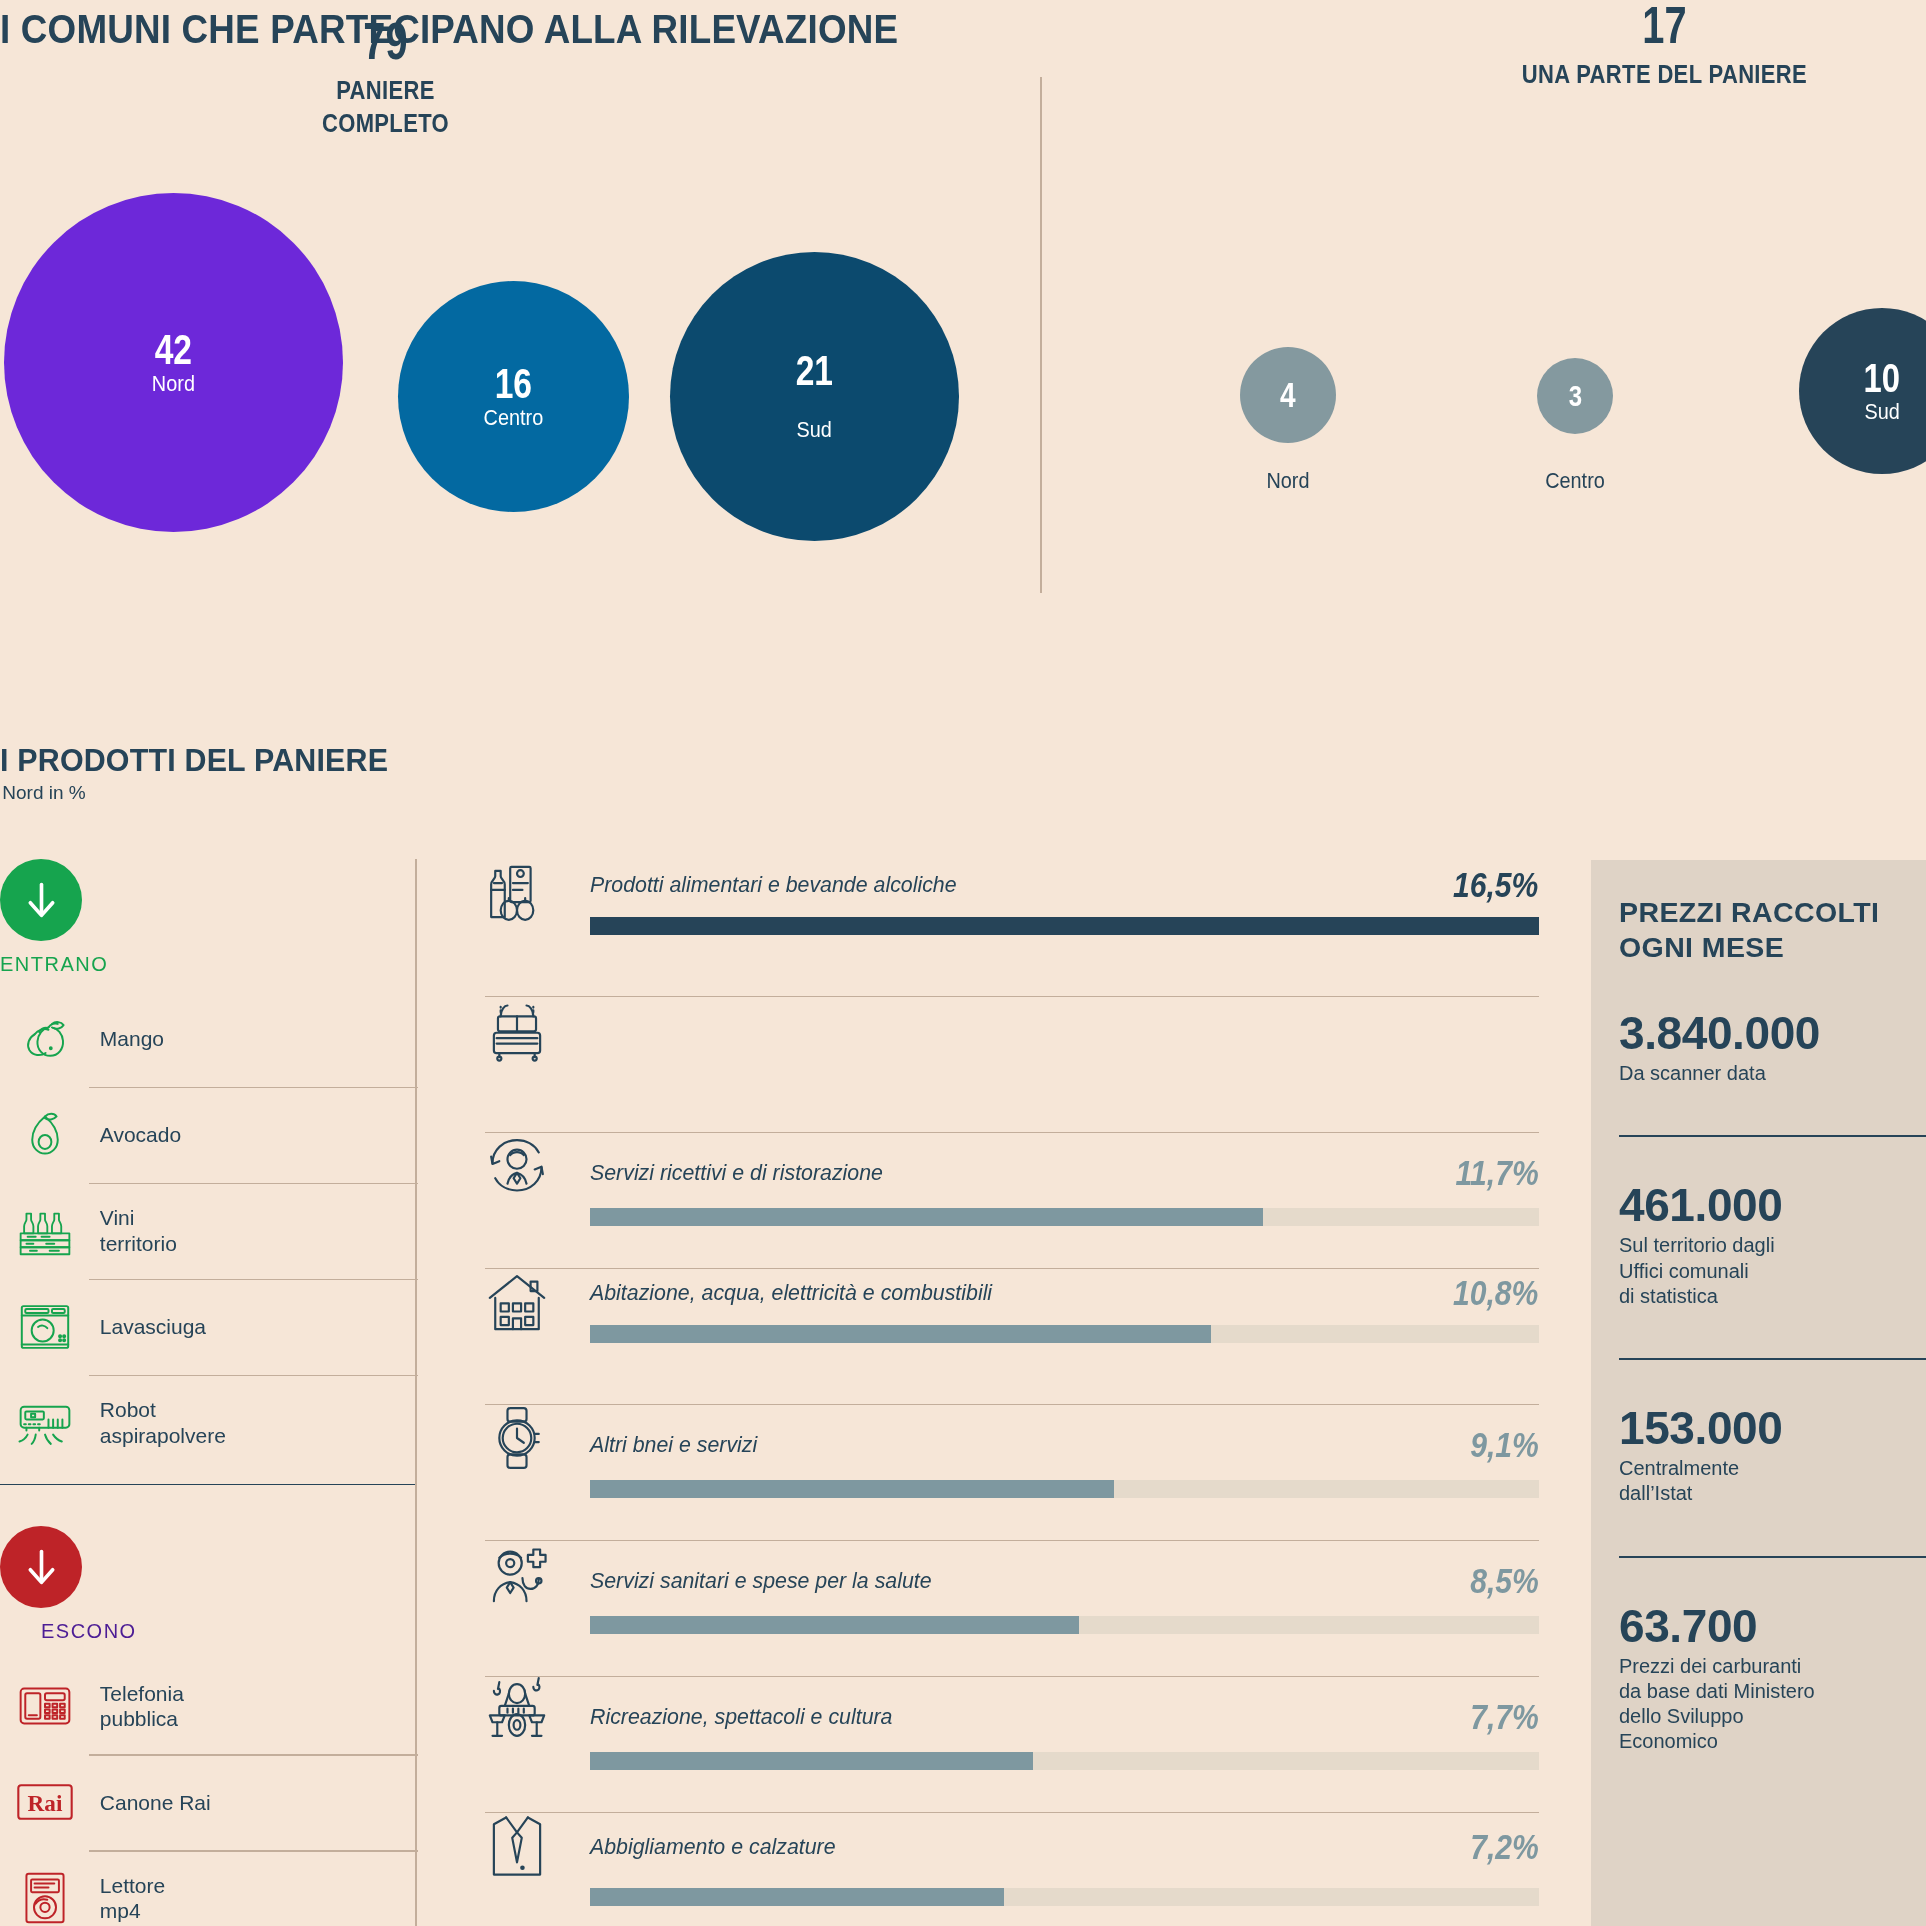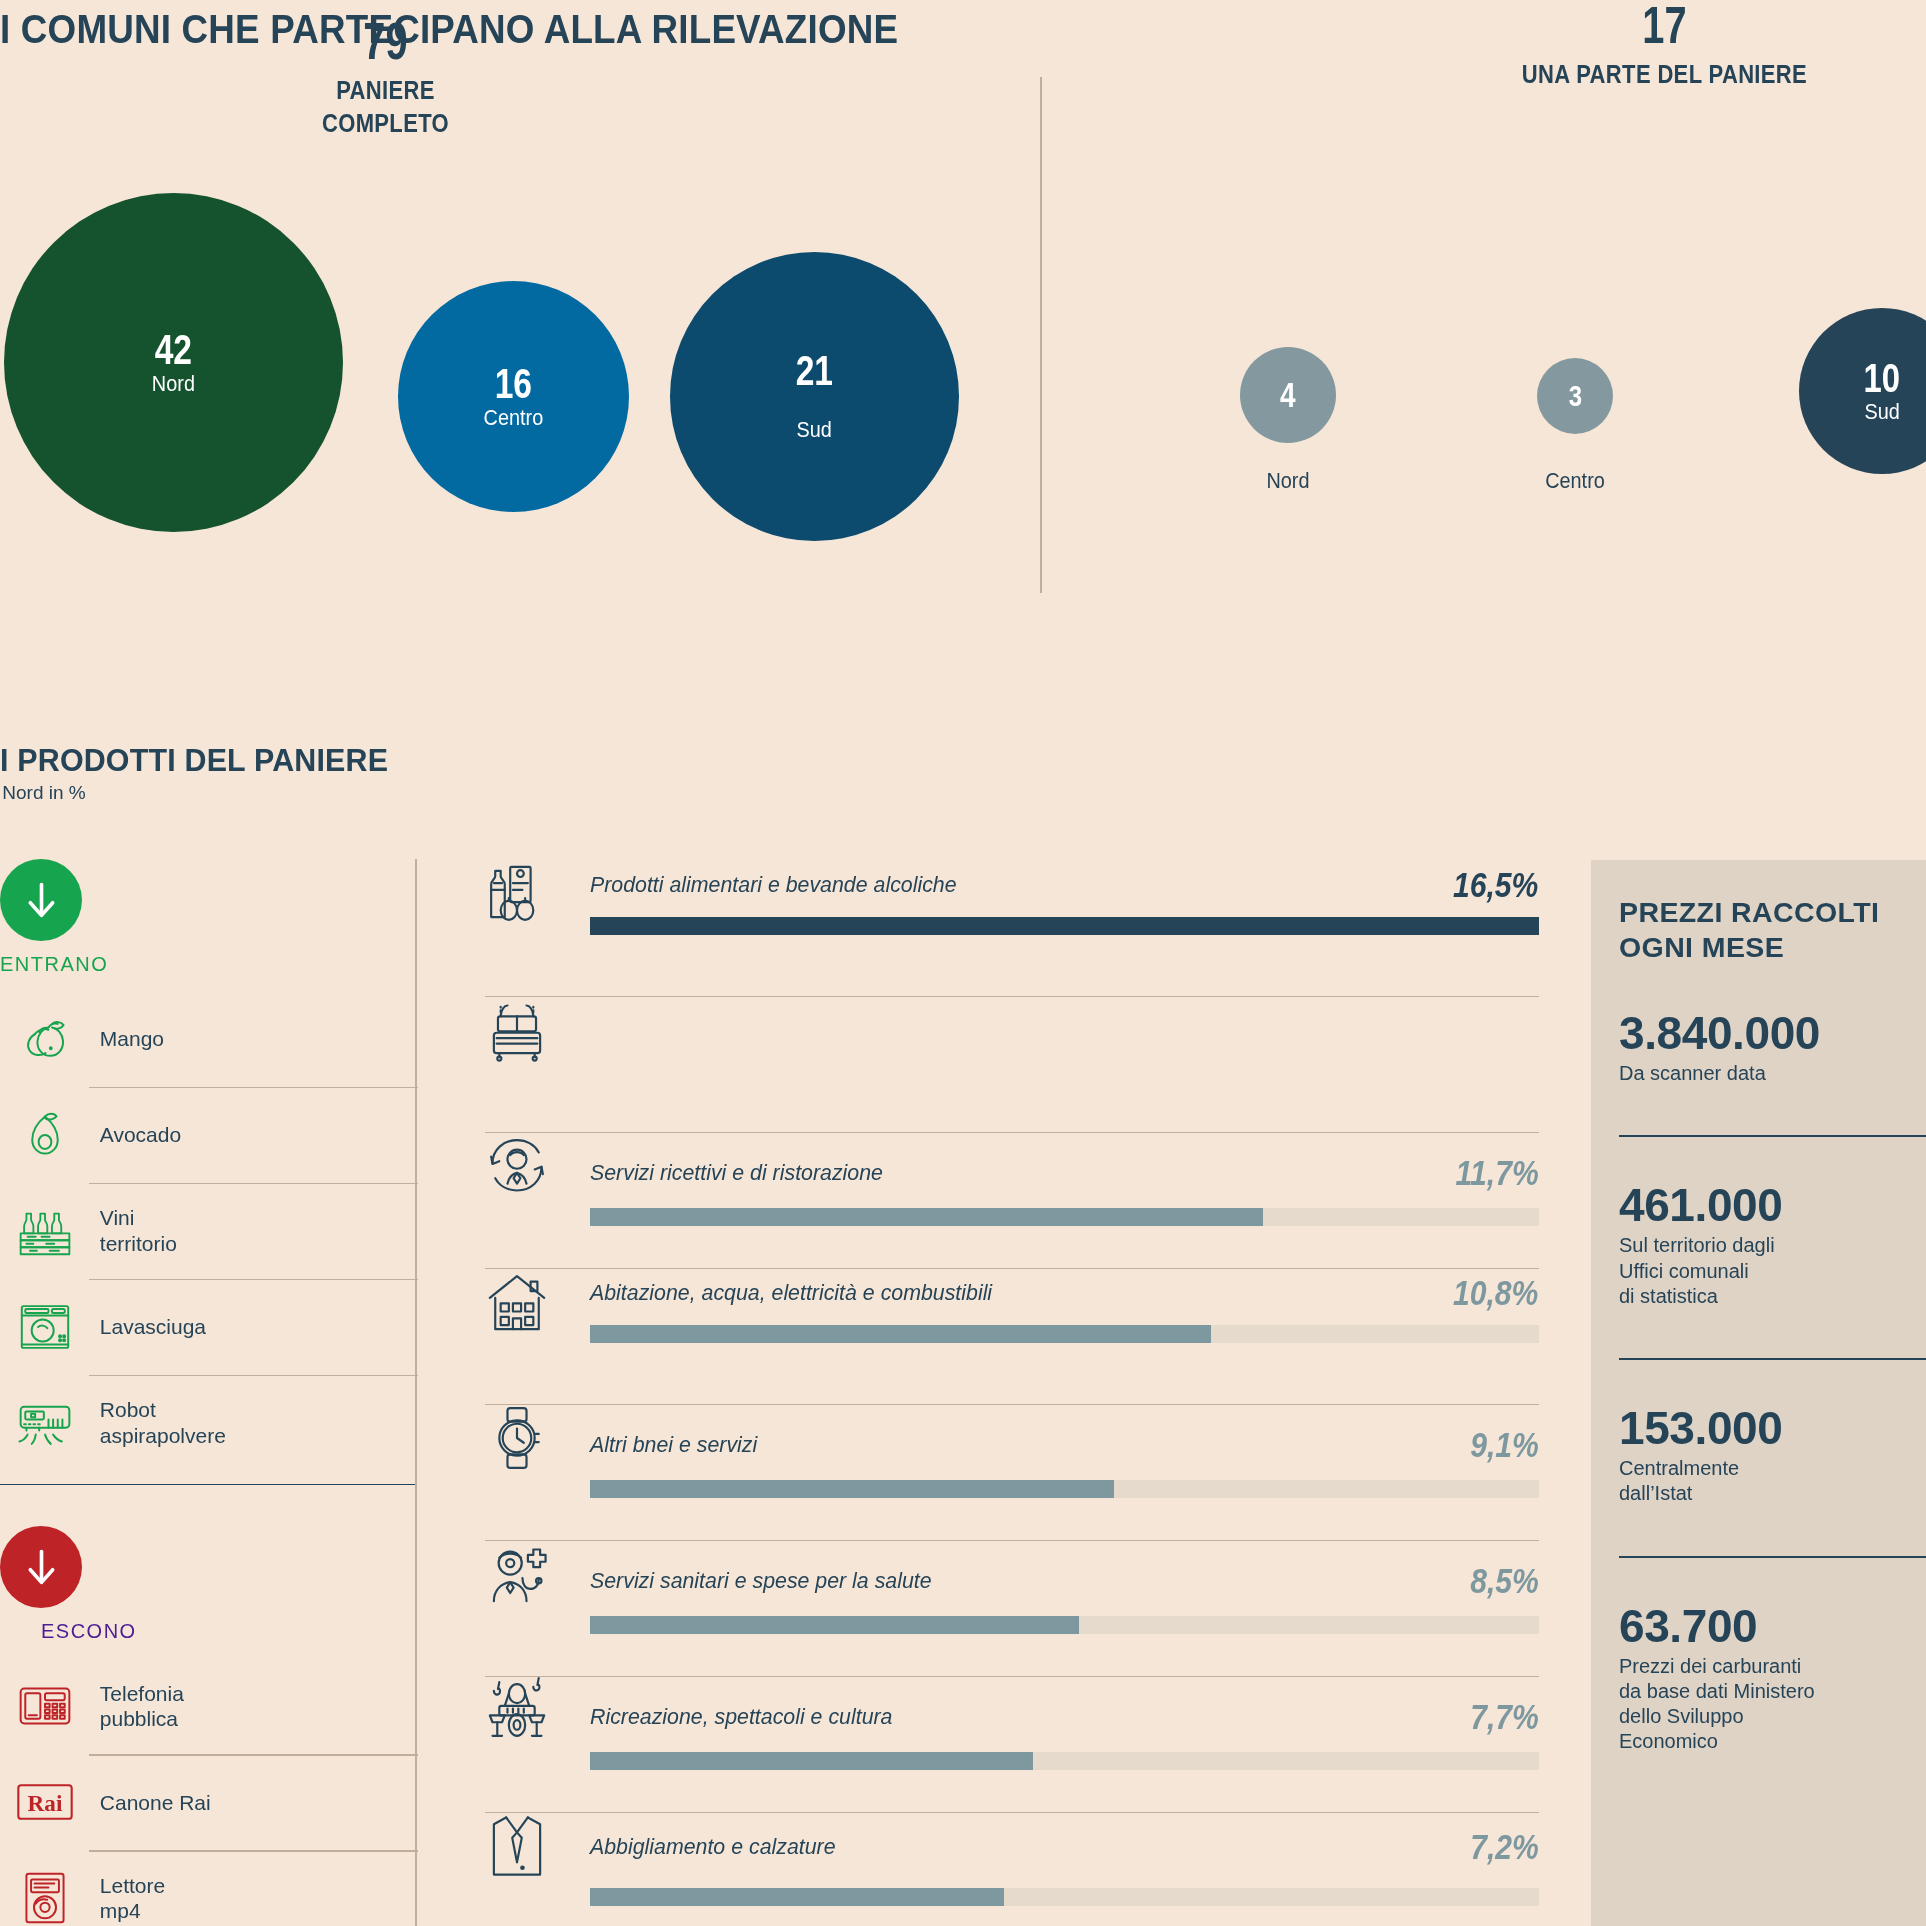--- a/index.html
+++ b/index.html
@@ -150,21 +150,21 @@
   <div class="main-title">I COMUNI CHE PARTECIPANO ALLA RILEVAZIONE</div>
 
   <div class="top-panel">
     <div class="divider-vert"></div>
 
     <div class="group-head" style="left:270px; top:16px; width:231px;">
       <div class="group-num">79</div>
       <div class="group-lbl">PANIERE COMPLETO</div>
     </div>
 
-    <div class="bubble" style="left:3.9px; top:193px; width:339px; height:339px; background:#14532d; z-index:2;">
+    <div class="bubble" style="left:3.9px; top:193px; width:339px; height:339px; background:#6d28d9; z-index:2;">
       <div class="bnum">42</div>
       <div class="blbl">Nord</div>
     </div>
     <div class="bubble" style="left:398px; top:281px; width:231px; height:231px; background:#0369a1; z-index:1;">
       <div class="bnum">16</div>
       <div class="blbl">Centro</div>
     </div>
     <div class="bubble" style="left:670px; top:252px; width:289px; height:289px; background:#0c4a6e; z-index:1;gap:25px;">
       <div class="bnum">21</div>
       <div class="blbl">Sud</div>

